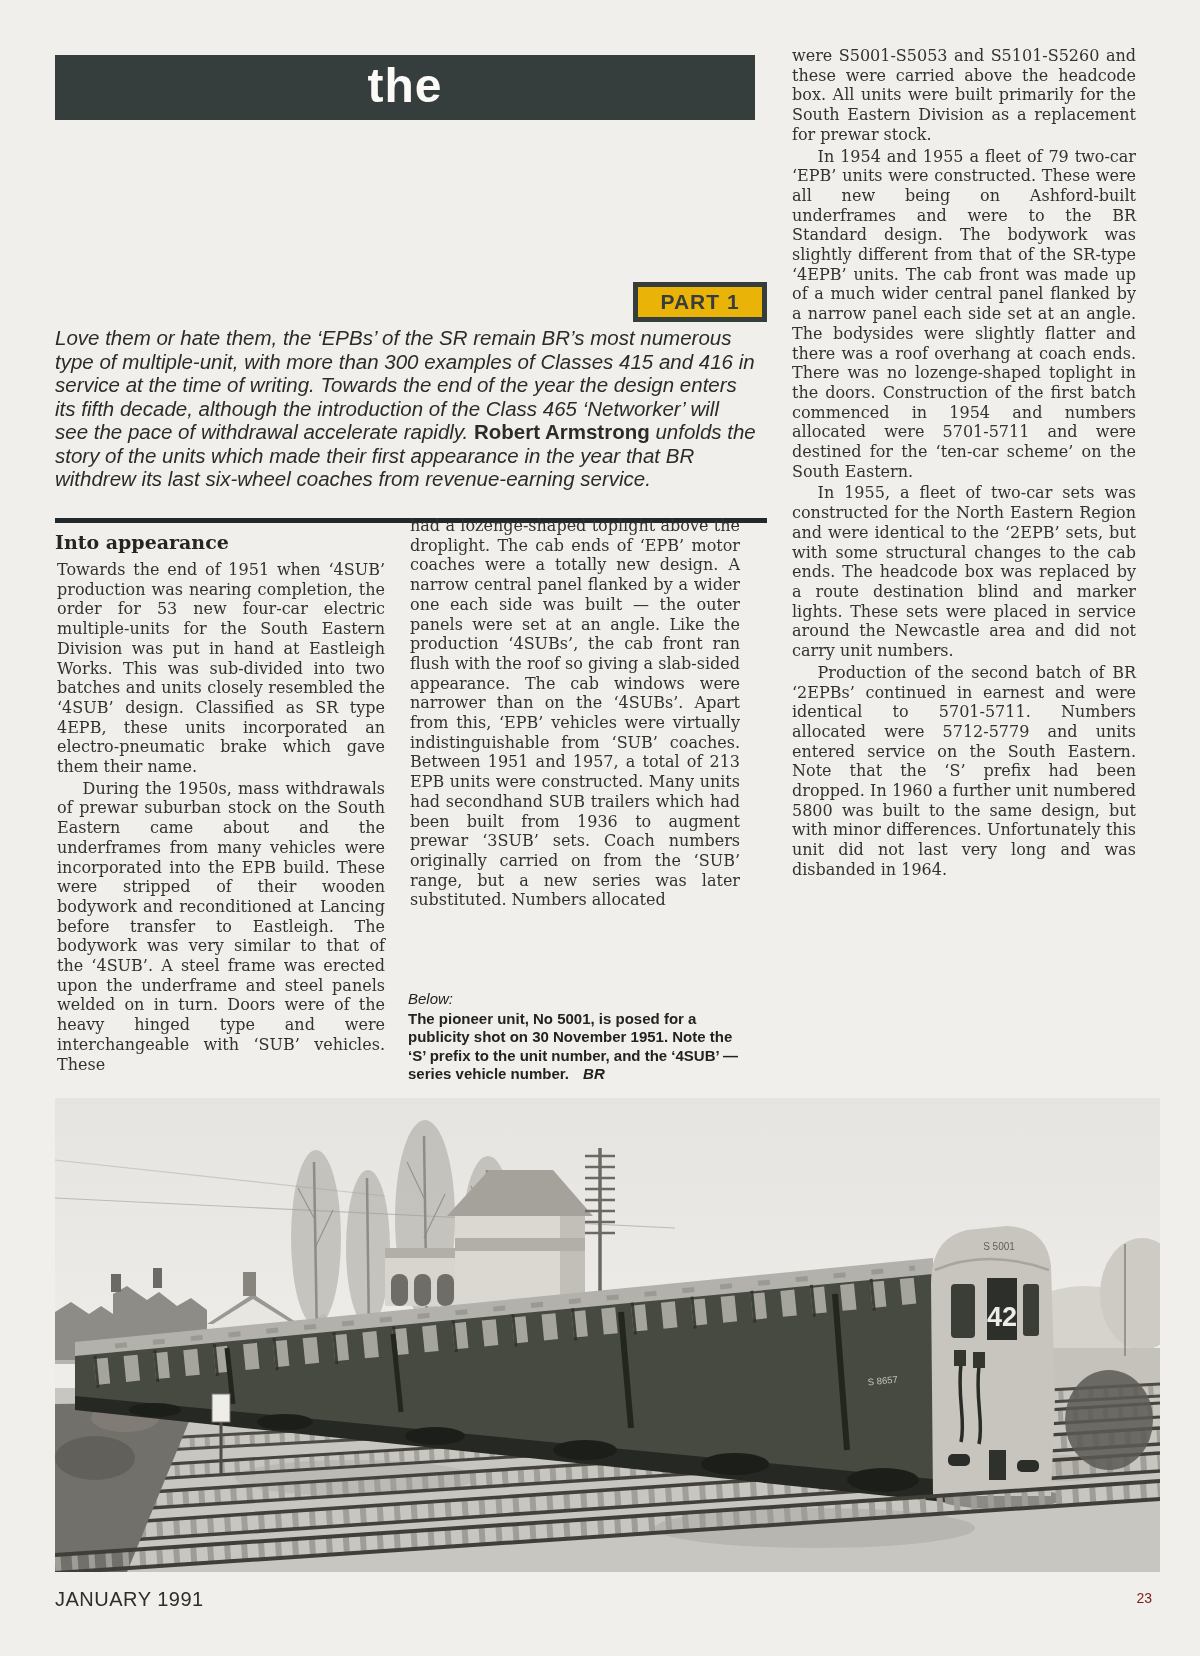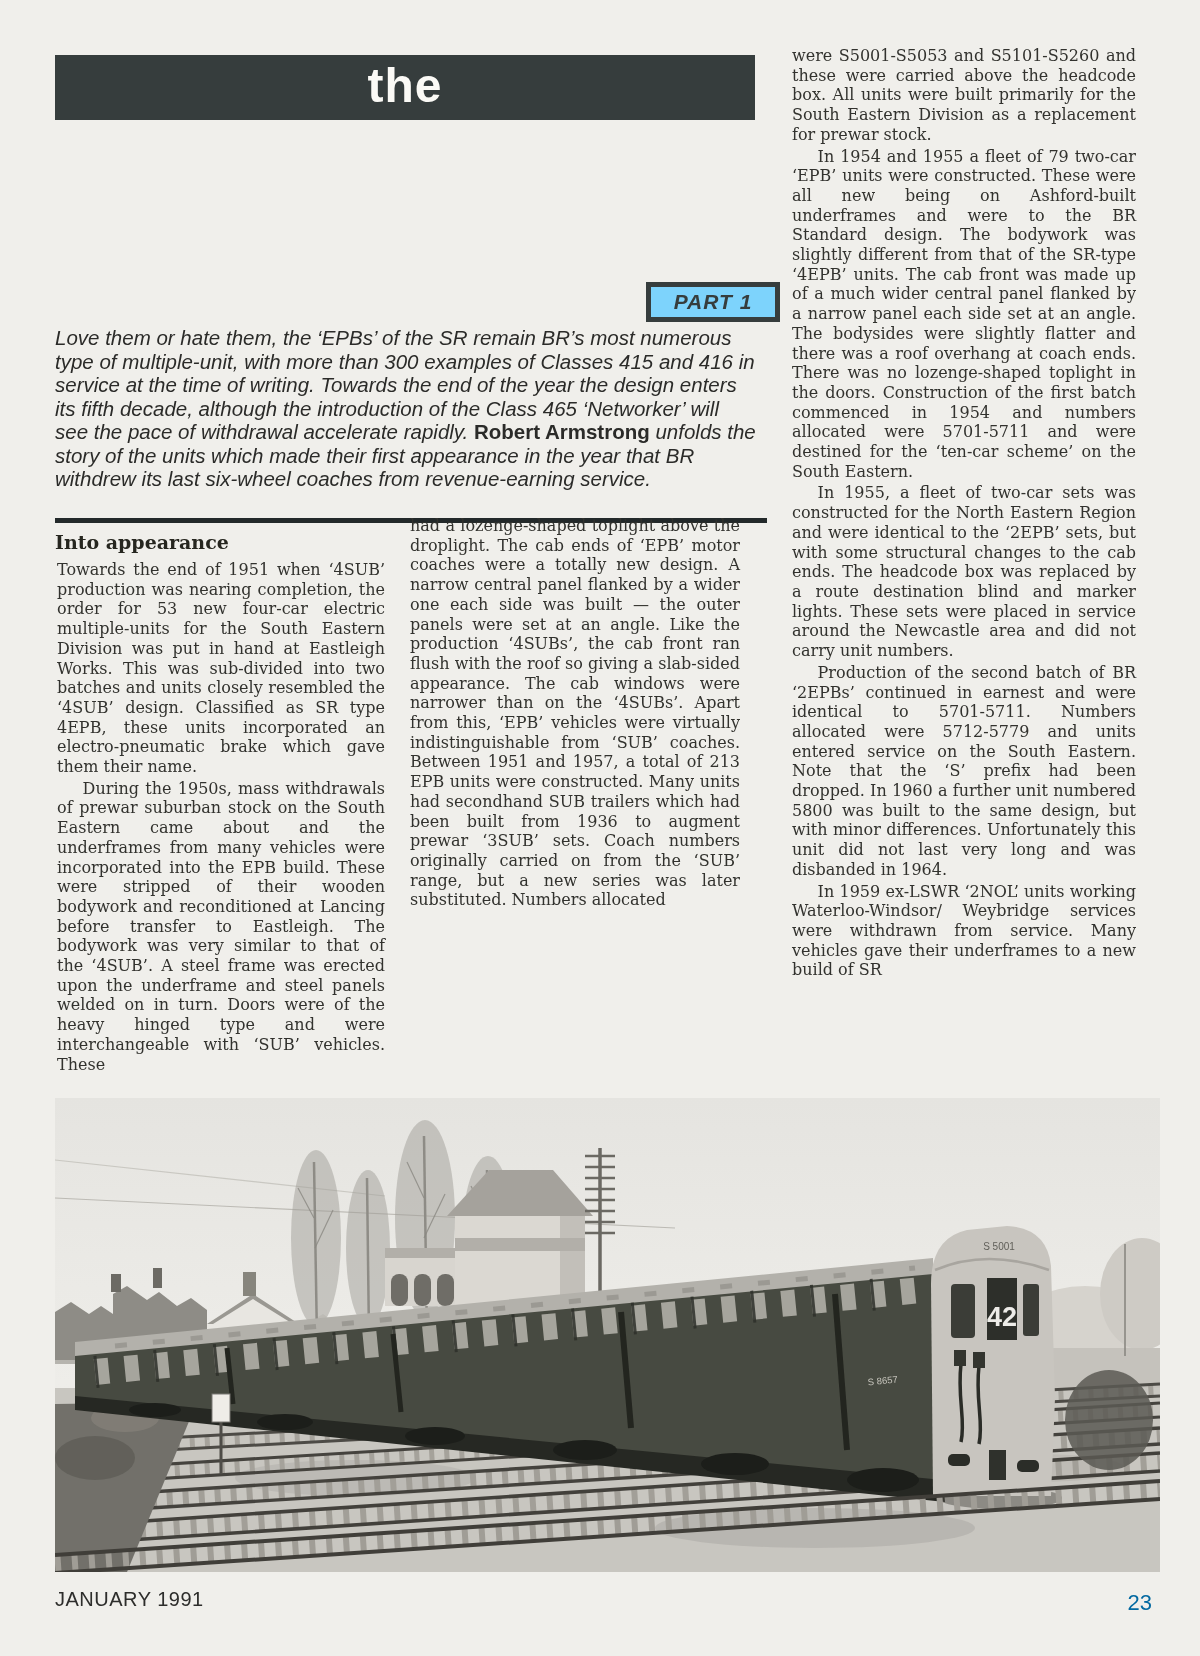--- a/index.html
+++ b/index.html
@@ -23,24 +23,24 @@
     font-size:48px;color:#fbfaf6;letter-spacing:1px;line-height:1;
     padding-bottom:4px;
   }
   .masthead-title{
     position:absolute;left:44px;top:92px;width:740px;
     font-family:"Liberation Sans",sans-serif;font-weight:bold;
     font-size:230px;line-height:1;letter-spacing:-10px;color:var(--ink);
     white-space:nowrap;
   }
   .part-box{
-    position:absolute;left:646px;top:282px;width:124px;height:30px;
-    background:#7dd3fc;border:5px solid var(--ink);
+    position:absolute;left:633px;top:282px;width:124px;height:30px;
+    background:#eab308;border:5px solid var(--ink);
     display:flex;align-items:center;justify-content:center;
-    font-weight:bold;font-size:21px;letter-spacing:1px;color:var(--ink);font-style:italic;
+    font-weight:bold;font-size:21px;letter-spacing:1px;color:var(--ink);
   }
   
   .standfirst{
     position:absolute;left:55px;top:326px;width:702px;
     font-family:"Liberation Sans",sans-serif;font-style:italic;
     font-size:20.5px;line-height:23.5px;color:#2b2b29;
   }
   .standfirst .author{font-style:normal;font-weight:bold;}
   .rule{
     position:absolute;left:55px;top:518px;width:712px;height:5px;
@@ -76,21 +76,21 @@
     background:#e9e8e4;
   }
   .photo svg{display:block;width:100%;height:100%;}
   
   .footer-issue{
     position:absolute;left:55px;top:1588px;
     font-family:"Liberation Sans",sans-serif;font-size:20px;color:#2d2d2b;letter-spacing:.5px;
   }
   .footer-page{
     position:absolute;right:48px;top:1590px;
-    font-family:"Liberation Sans",sans-serif;font-size:22px;color:#0369a1;
+    font-family:"Liberation Sans",sans-serif;font-size:14px;color:#7f1d1d;
   }
 </style>
 </head>
 <body>
 
 <div class="page">
 
   <div class="masthead-bar">
     <span class="masthead-kicker">the</span>
   </div>
@@ -108,23 +108,27 @@
 
   <div class="body-col col-middle">
     <p>had a lozenge-shaped toplight above the droplight. The cab ends of ‘EPB’ motor coaches were a totally new design. A narrow central panel flanked by a wider one each side was built — the outer panels were set at an angle. Like the production ‘4SUBs’, the cab front ran flush with the roof so giving a slab-sided appearance. The cab windows were narrower than on the ‘4SUBs’. Apart from this, ‘EPB’ vehicles were virtually indistinguishable from ‘SUB’ coaches. Between 1951 and 1957, a total of 213 EPB units were constructed. Many units had secondhand SUB trailers which had been built from 1936 to augment prewar ‘3SUB’ sets. Coach numbers originally carried on from the ‘SUB’ range, but a new series was later substituted. Numbers allocated</p>
   </div>
 
   <div class="body-col col-right">
     <p>were S5001-S5053 and S5101-S5260 and these were carried above the headcode box. All units were built primarily for the South Eastern Division as a replacement for prewar stock.</p>
     <p>In 1954 and 1955 a fleet of 79 two-car ‘EPB’ units were constructed. These were all new being on Ashford-built underframes and were to the BR Standard design. The bodywork was slightly different from that of the SR-type ‘4EPB’ units. The cab front was made up of a much wider central panel flanked by a narrow panel each side set at an angle. The bodysides were slightly flatter and there was a roof overhang at coach ends. There was no lozenge-shaped toplight in the doors. Construction of the first batch commenced in 1954 and numbers allocated were 5701-5711 and were destined for the ‘ten-car scheme’ on the South Eastern.</p>
     <p>In 1955, a fleet of two-car sets was constructed for the North Eastern Region and were identical to the ‘2EPB’ sets, but with some structural changes to the cab ends. The headcode box was replaced by a route destination blind and marker lights. These sets were placed in service around the Newcastle area and did not carry unit numbers.</p>
     <p>Production of the second batch of BR ‘2EPBs’ continued in earnest and were identical to 5701-5711. Numbers allocated were 5712-5779 and units entered service on the South Eastern. Note that the ‘S’ prefix had been dropped. In 1960 a further unit numbered 5800 was built to the same design, but with minor differences. Unfortunately this unit did not last very long and was disbanded in 1964.</p>
-    <p>In 1959 ex-LSWR ‘2NOL’ units working Waterloo-Windsor/ Weybridge services were withdrawn from service. Many vehicles gave their underframes to a new build of SR</p>
-  </div>
-
+  </div>
+
+  <div class="caption">
+    <div class="caption-label">Below:</div>
+    <span class="caption-body">The pioneer unit, No 5001, is posed for a publicity shot on 30 November 1951. Note the ‘S’ prefix to the unit number, and the ‘4SUB’ — series vehicle number.</span>
+    <span class="caption-credit">BR</span>
+  </div>
 
   <div class="photo">
     <svg viewBox="0 0 1105 474">
       <defs>
         <linearGradient id="skyg" x1="0" y1="0" x2="0" y2="1">
           <stop offset="0" stop-color="#e5e4e0"></stop>
           <stop offset="0.6" stop-color="#eeede9"></stop>
           <stop offset="1" stop-color="#e7e6e2"></stop>
         </linearGradient>
       </defs>

